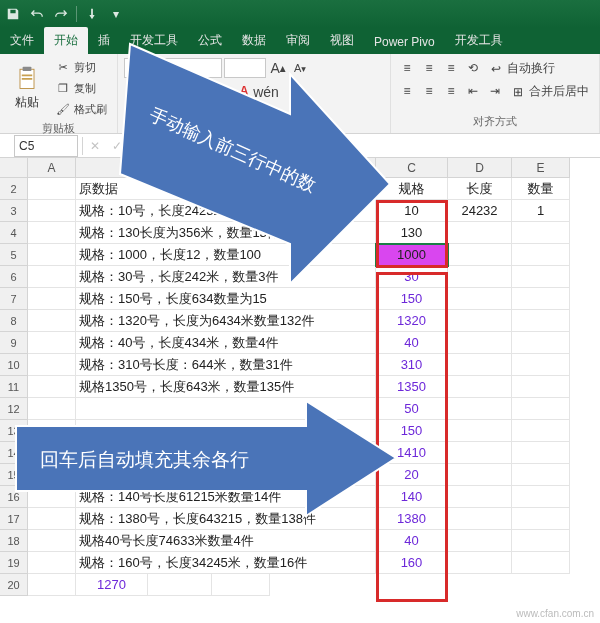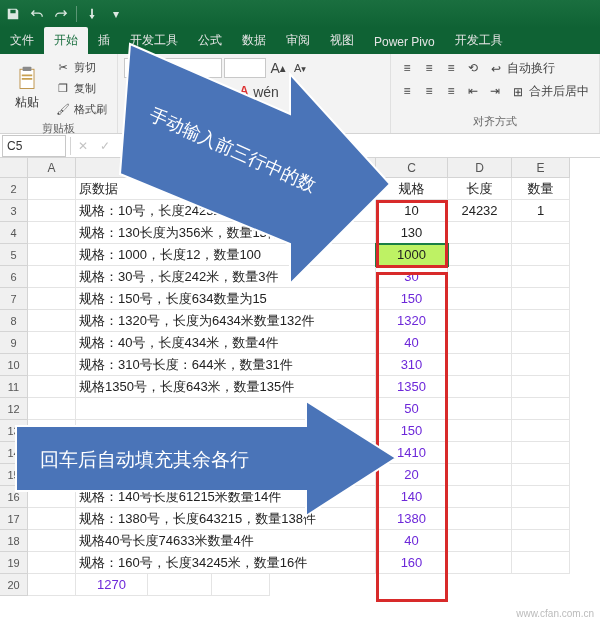--- a/index.html
+++ b/index.html
@@ -21,37 +21,37 @@
 .mini-ico{width:14px;height:14px;display:inline-flex;align-items:center;justify-content:center}
 .font-group{flex:1}
 .font-row{display:flex;gap:2px;align-items:center;margin-bottom:2px}
 .fsel{height:20px;border:1px solid #c8c8c8;background:#fff;font-size:11px;padding:0 14px 0 4px;position:relative}
 .fsel.name{width:98px}
 .fsel.size{width:42px}
 .fbtn{width:20px;height:20px;display:inline-flex;align-items:center;justify-content:center;cursor:pointer;border-radius:2px;color:#444;font-size:12px}
 .align-group .body{display:flex;gap:2px;flex-direction:column}
 .align-row{display:flex;gap:2px}
 .namebox-row{height:24px;border-bottom:1px solid #d4d4d4;display:flex;align-items:center;background:#fff}
-.namebox{width:64px;height:22px;border:1px solid #c8c8c8;margin-left:2px;padding:0 4px;display:flex;align-items:center;font-size:12px;background:#fff}
+.namebox{width:64px;height:22px;border:1px solid #c8c8c8;margin-left:14px;padding:0 4px;display:flex;align-items:center;font-size:12px;background:#fff}
 .fx-sep{width:1px;height:18px;background:#d4d4d4;margin:0 4px}
 .fx{display:flex;gap:6px;align-items:center;color:#888}
 .fx-ico{width:16px;height:16px;display:inline-flex;align-items:center;justify-content:center}
 .sheet{display:flex;height:calc(623px - 28px - 26px - 80px - 24px);font-size:13px;color:#222;position:relative}
 .corner{width:28px;height:20px;background:#f0f0f0;border-right:1px solid #d4d4d4;border-bottom:1px solid #d4d4d4}
 .ch{height:20px;background:#f0f0f0;border-right:1px solid #d4d4d4;border-bottom:1px solid #d4d4d4;display:flex;align-items:center;justify-content:center;font-size:12px;color:#555}
 .grid{display:flex;flex-direction:column}
 .row{display:flex;height:22px}
 .rh{width:28px;background:#f0f0f0;border-right:1px solid #d4d4d4;border-bottom:1px solid #d4d4d4;display:flex;align-items:center;justify-content:center;font-size:11px;color:#555}
 .cell{height:22px;border-right:1px solid #e4e4e4;border-bottom:1px solid #e4e4e4;padding:0 3px;display:flex;align-items:center;overflow:hidden;white-space:nowrap;font-size:13px}
 .cA{width:48px}
 .cB{width:300px}
 .cC{width:72px;justify-content:center}
 .cD{width:64px;justify-content:center}
 .cE{width:58px;justify-content:center}
-.sel{outline:2px solid #1a7f46;outline-offset:-1px;background:#bef264;position:relative;z-index:2}
+.sel{outline:2px solid #1a7f46;outline-offset:-1px;background:#d946ef;position:relative;z-index:2}
 .redbox{position:absolute;border:3px solid #d82a2a;pointer-events:none;z-index:5}
 .arrow{position:absolute;z-index:20;pointer-events:none}
 .arrow .body{fill:#4a74b8;stroke:#fff;stroke-width:2}
 .arrow text{fill:#fff;font-size:18px;font-weight:500}
 .watermark{position:absolute;right:6px;bottom:4px;font-size:10px;color:#bbb;z-index:30}
 .ghost{color:#6d28d9}
 .half{opacity:.5}
 </style>
 </head>
 <body>

